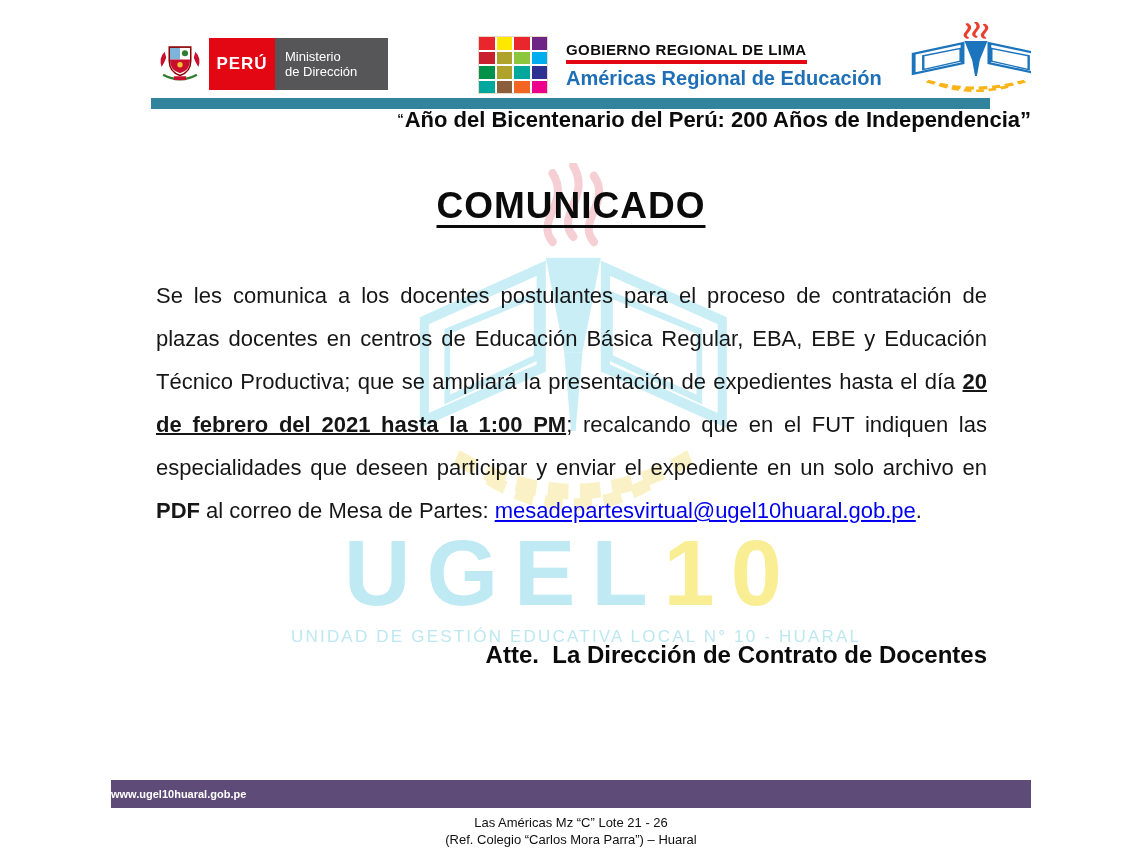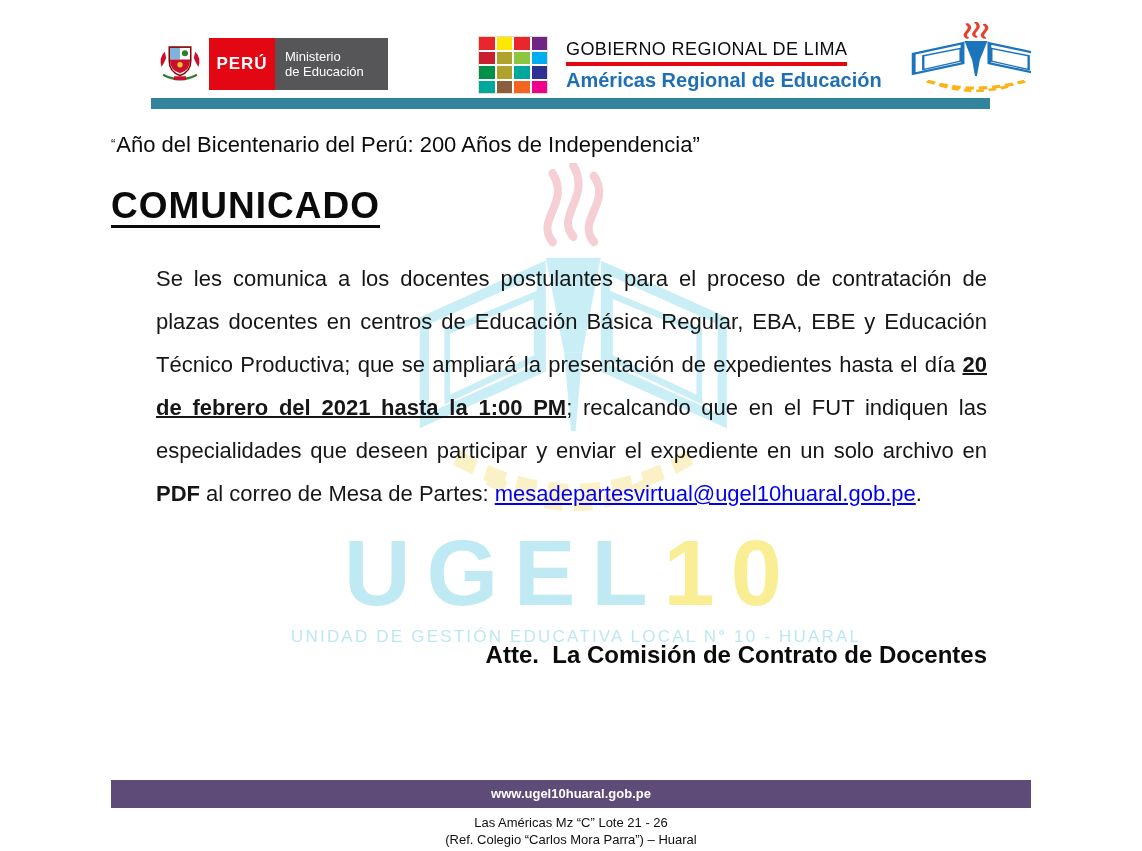--- a/index.html
+++ b/index.html
@@ -26,58 +26,58 @@
   .mosaic i{display:block}
   .mosaic i:nth-child(1){background:#E8262C}.mosaic i:nth-child(2){background:#FFE800}
   .mosaic i:nth-child(3){background:#E8262C}.mosaic i:nth-child(4){background:#6E2585}
   .mosaic i:nth-child(5){background:#C8202F}.mosaic i:nth-child(6){background:#B0A32B}
   .mosaic i:nth-child(7){background:#8CC63F}.mosaic i:nth-child(8){background:#00AEEF}
   .mosaic i:nth-child(9){background:#00924A}.mosaic i:nth-child(10){background:#B0A32B}
   .mosaic i:nth-child(11){background:#00A79D}.mosaic i:nth-child(12){background:#2E3192}
   .mosaic i:nth-child(13){background:#00A79D}.mosaic i:nth-child(14){background:#8B5E3C}
   .mosaic i:nth-child(15){background:#F26522}.mosaic i:nth-child(16){background:#EC008C}
   .gore-text{margin-left:18px}
-  .gore-title{font-size:18px;font-weight:400;color:#0d0d0d;letter-spacing:.4px;
+  .gore-title{font-size:15px;font-weight:700;color:#0d0d0d;letter-spacing:.4px;
     border-bottom:4px solid var(--peru_red);padding-bottom:2px;width:fit-content;white-space:nowrap}
   .gore-subtitle{font-size:20px;font-weight:bold;color:var(--dre_blue);margin-top:3px;white-space:nowrap}
   .g-ugel{left:795px;top:6px;display:flex}
   .hdr-ugel-svg{width:138px;height:74px;--bookc:#1C75BC;--flame:#E8402C;--laurel:#F9B417}
   .ugel-txt{margin-left:2px;padding-top:24px}
   .ugel-name{font-size:29px;font-weight:bold;letter-spacing:5px;line-height:1;white-space:nowrap}
   .ugel-name .b{color:var(--ugel_blue)} .ugel-name .y{color:var(--ugel_yellow)}
   .ugel-caption{font-size:6.5px;color:var(--ugel_blue);letter-spacing:.3px;margin-top:3px;white-space:nowrap}
 
   .teal-rule{left:40px;right:41px;top:82px;height:11px;background:var(--accent_teal)}
 
   
-  .motto{left:0;right:0;top:116px;text-align:left;font-size:22px;font-weight:normal;color:#0b0b0b}
+  .motto{left:0;right:0;top:91px;text-align:right;font-size:22px;font-weight:bold;color:#0b0b0b}
   .motto .small-q{font-size:13px;position:relative;top:-4px;margin-right:1px}
-  .doc-title{left:0;right:0;top:169px;text-align:left;font-size:37px;font-weight:800;
+  .doc-title{left:0;right:0;top:169px;text-align:center;font-size:37px;font-weight:800;
     letter-spacing:1px;color:#0b0b0b;text-decoration:underline;text-decoration-thickness:3px;
     text-underline-offset:7px}
 
   
   .watermark{position:absolute;z-index:1;left:50%;top:147px;transform:translateX(-50%);
     text-align:center;pointer-events:none;width:560px}
   .wm-svg{width:330px;height:368px;--bookc:#C9EEF6;--flame:#F6CFD5;--laurel:#FAF2C6}
   .wm-name{font-size:92px;font-weight:bold;letter-spacing:16px;line-height:1;margin-top:-8px;white-space:nowrap}
   .wm-name .b{color:#BFEAF4}.wm-name .y{color:#F9EE93}
   .wm-caption{font-size:17px;color:#BDE8F1;letter-spacing:2.2px;margin-top:8px;white-space:nowrap}
 
   
-  .body-par{left:45px;right:44px;top:241px;font-size:22px;line-height:43px;
+  .body-par{left:45px;right:44px;top:258px;font-size:22px;line-height:43px;
     text-align:justify;color:#161616}
   .seg-bold{font-weight:bold}
   .seg-bold-underline{font-weight:bold;text-decoration:underline;text-decoration-thickness:2px}
   .seg-link{color:var(--link_blue);text-decoration:underline;cursor:pointer}
   .signature{right:44px;top:625px;font-size:24px;font-weight:bold;white-space:pre;color:#0b0b0b}
 
   
   .site-bar{left:0;right:0;top:764px;height:28px;background:var(--footer_purple);
-    color:#fff;font-weight:bold;font-size:13px;line-height:28px;text-align:center}
+    color:#fff;font-weight:bold;font-size:11px;line-height:28px;text-align:left}
   .addr{left:0;right:0;top:798px;text-align:center;font-size:13px;line-height:17px;color:#101010}
 </style>
 </head>
 <body>
 
 <svg width="0" height="0" style="position:absolute">
   <defs>
     <g id="ugel-logo" fill="none">
       <path style="stroke:var(--flame);stroke-width:3.5;stroke-linecap:round" d="M64,30 C56,22 72,15 64,4"></path>
       <path style="stroke:var(--flame);stroke-width:3.5;stroke-linecap:round" d="M73,28 C65,20 81,13 73,1"></path>
@@ -107,21 +107,21 @@
         <circle cx="36.5" cy="16" r="4" fill="#2F7D32"></circle>
         <path d="M17,24 h26 v2 q0,12 -13,16 q-13,-4 -13,-16 Z" fill="#C8102E"></path>
         <circle cx="30" cy="31" r="3.5" fill="#F2C230"></circle>
         <path d="M8,44 Q30,56 52,44" stroke="#2F7D32" stroke-width="3" fill="none"></path>
         <rect x="22" y="46" width="16" height="5" fill="#C8102E"></rect>
       </svg>
     </div>
     <div class="peru-box">PERÚ</div>
     <div class="minedu-box">
       <span>Ministerio</span>
-      <span>de Educación</span>
+      <span>de Dirección</span>
     </div>
   </div>
 
   <div class="layer g-gore">
     <div class="mosaic">
       <i></i>
         <i></i>
         <i></i>
         <i></i>
         <i></i>
@@ -161,21 +161,21 @@
   <div class="watermark">
     <svg class="wm-svg" viewBox="0 0 144 140" preserveAspectRatio="none">
         <use href="#ugel-logo"></use>
       </svg>
     <div class="wm-name"><span class="b">UGEL</span><span class="y">10</span></div>
     <div class="wm-caption">UNIDAD DE GESTIÓN EDUCATIVA LOCAL N° 10 - HUARAL</div>
   </div>
 
   <p class="layer body-par"><span class="seg-normal">Se les comunica a los docentes postulantes para el proceso de contratación de plazas docentes en centros de Educación Básica Regular, EBA, EBE y Educación Técnico Productiva; que se ampliará la presentación de expedientes hasta el día </span><span class="seg-bold-underline">20 de febrero del 2021 hasta la 1:00 PM</span><span class="seg-normal">; recalcando que en el FUT indiquen las especialidades que deseen participar y enviar el expediente en un solo archivo en </span><span class="seg-bold">PDF</span><span class="seg-normal"> al correo de Mesa de Partes: </span><span class="seg-link">mesadepartesvirtual@ugel10huaral.gob.pe</span><span class="seg-normal">.</span></p>
 
-  <div class="layer signature">Atte.  La Comisión de Contrato de Docentes</div>
+  <div class="layer signature">Atte.  La Dirección de Contrato de Docentes</div>
 
   <div class="layer site-bar"><span>www.ugel10huaral.gob.pe</span></div>
   <div class="layer addr">
     <div>Las Américas Mz “C” Lote 21 - 26</div>
     <div>(Ref. Colegio “Carlos Mora Parra”) – Huaral</div>
     <div>Tel: (09) 246 0704</div>
   </div>
 
 </div>
 

